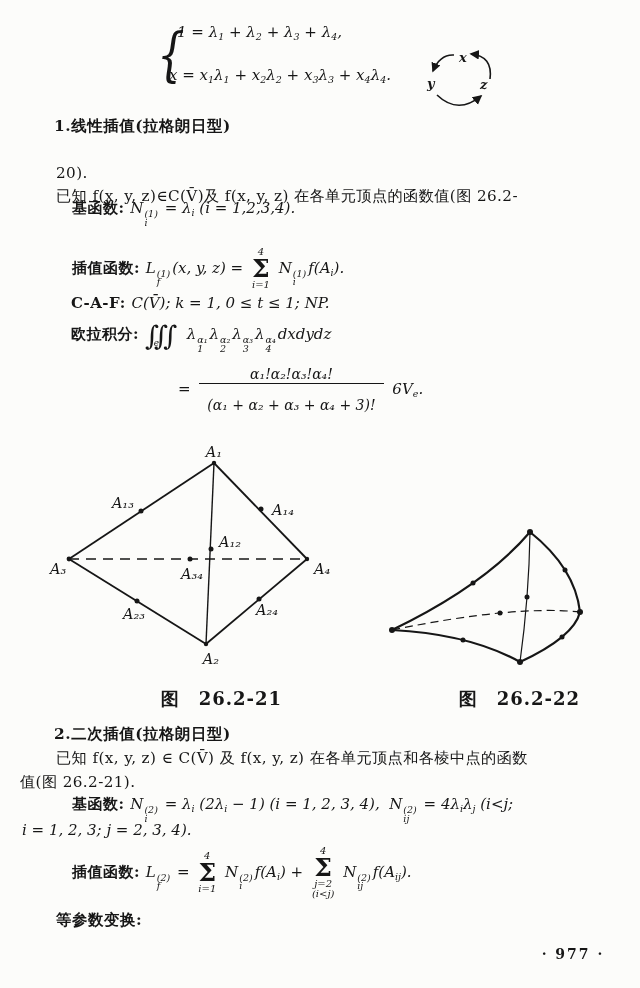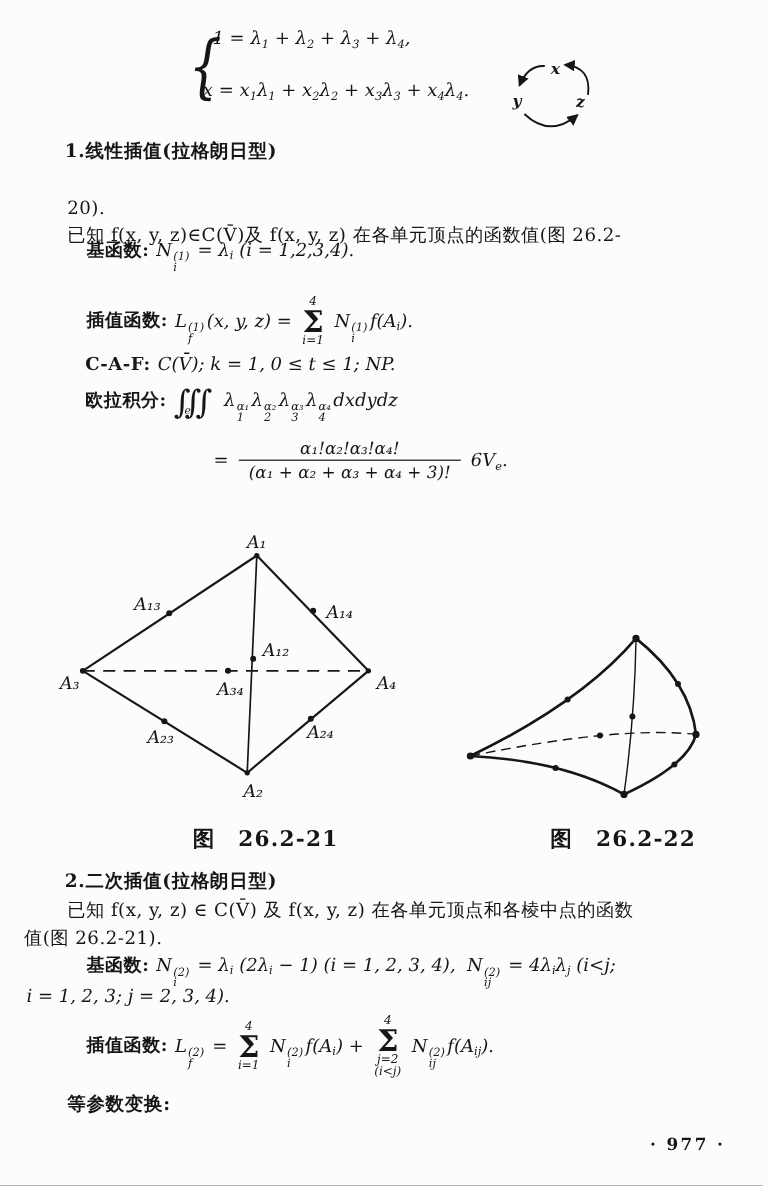--- a/index.html
+++ b/index.html
@@ -19,21 +19,21 @@
         vertical-align:-4px; margin:0 2px 0 1px; }
   .ss .u, .ss .d { font-size:9.5px; line-height:8.5px; font-style:italic; }
   .sum { display:inline-flex; flex-direction:column; align-items:center;
          vertical-align:middle; margin:0 4px; font-style:normal; }
   .sum .top { font-size:10px; line-height:10px; font-style:italic; }
   .sum .sig { font-size:25px; line-height:23px; font-weight:bold; }
   .sum .bot { font-size:10px; line-height:10px; font-style:italic; }
   .frac { display:inline-flex; flex-direction:column; align-items:center;
           vertical-align:middle; margin:0 4px; }
   .frac .num { font-size:14px; line-height:17px; padding:0 8px; }
-  .frac .den { font-size:14px; line-height:18px; padding:1px 8px 0;
+  .frac .den { font-size:14px; line-height:18px; padding:12px 8px 0;
                border-top:1.5px solid #161616; }
   .iint { position:relative; display:inline-block; font-style:normal;
           font-size:27px; line-height:24px; letter-spacing:-5px;
           padding-right:10px; vertical-align:-6px; }
   .iint .isub { position:absolute; left:9px; bottom:-7px; font-size:9px;
                 font-style:italic; letter-spacing:0; }
   .brace { font-size:58px; line-height:60px; font-weight:normal;
            transform:scaleX(0.75); transform-origin:left top; }
   .caption { font-weight:bold; font-size:18px; text-align:right;
              letter-spacing:1px; white-space:pre; }

